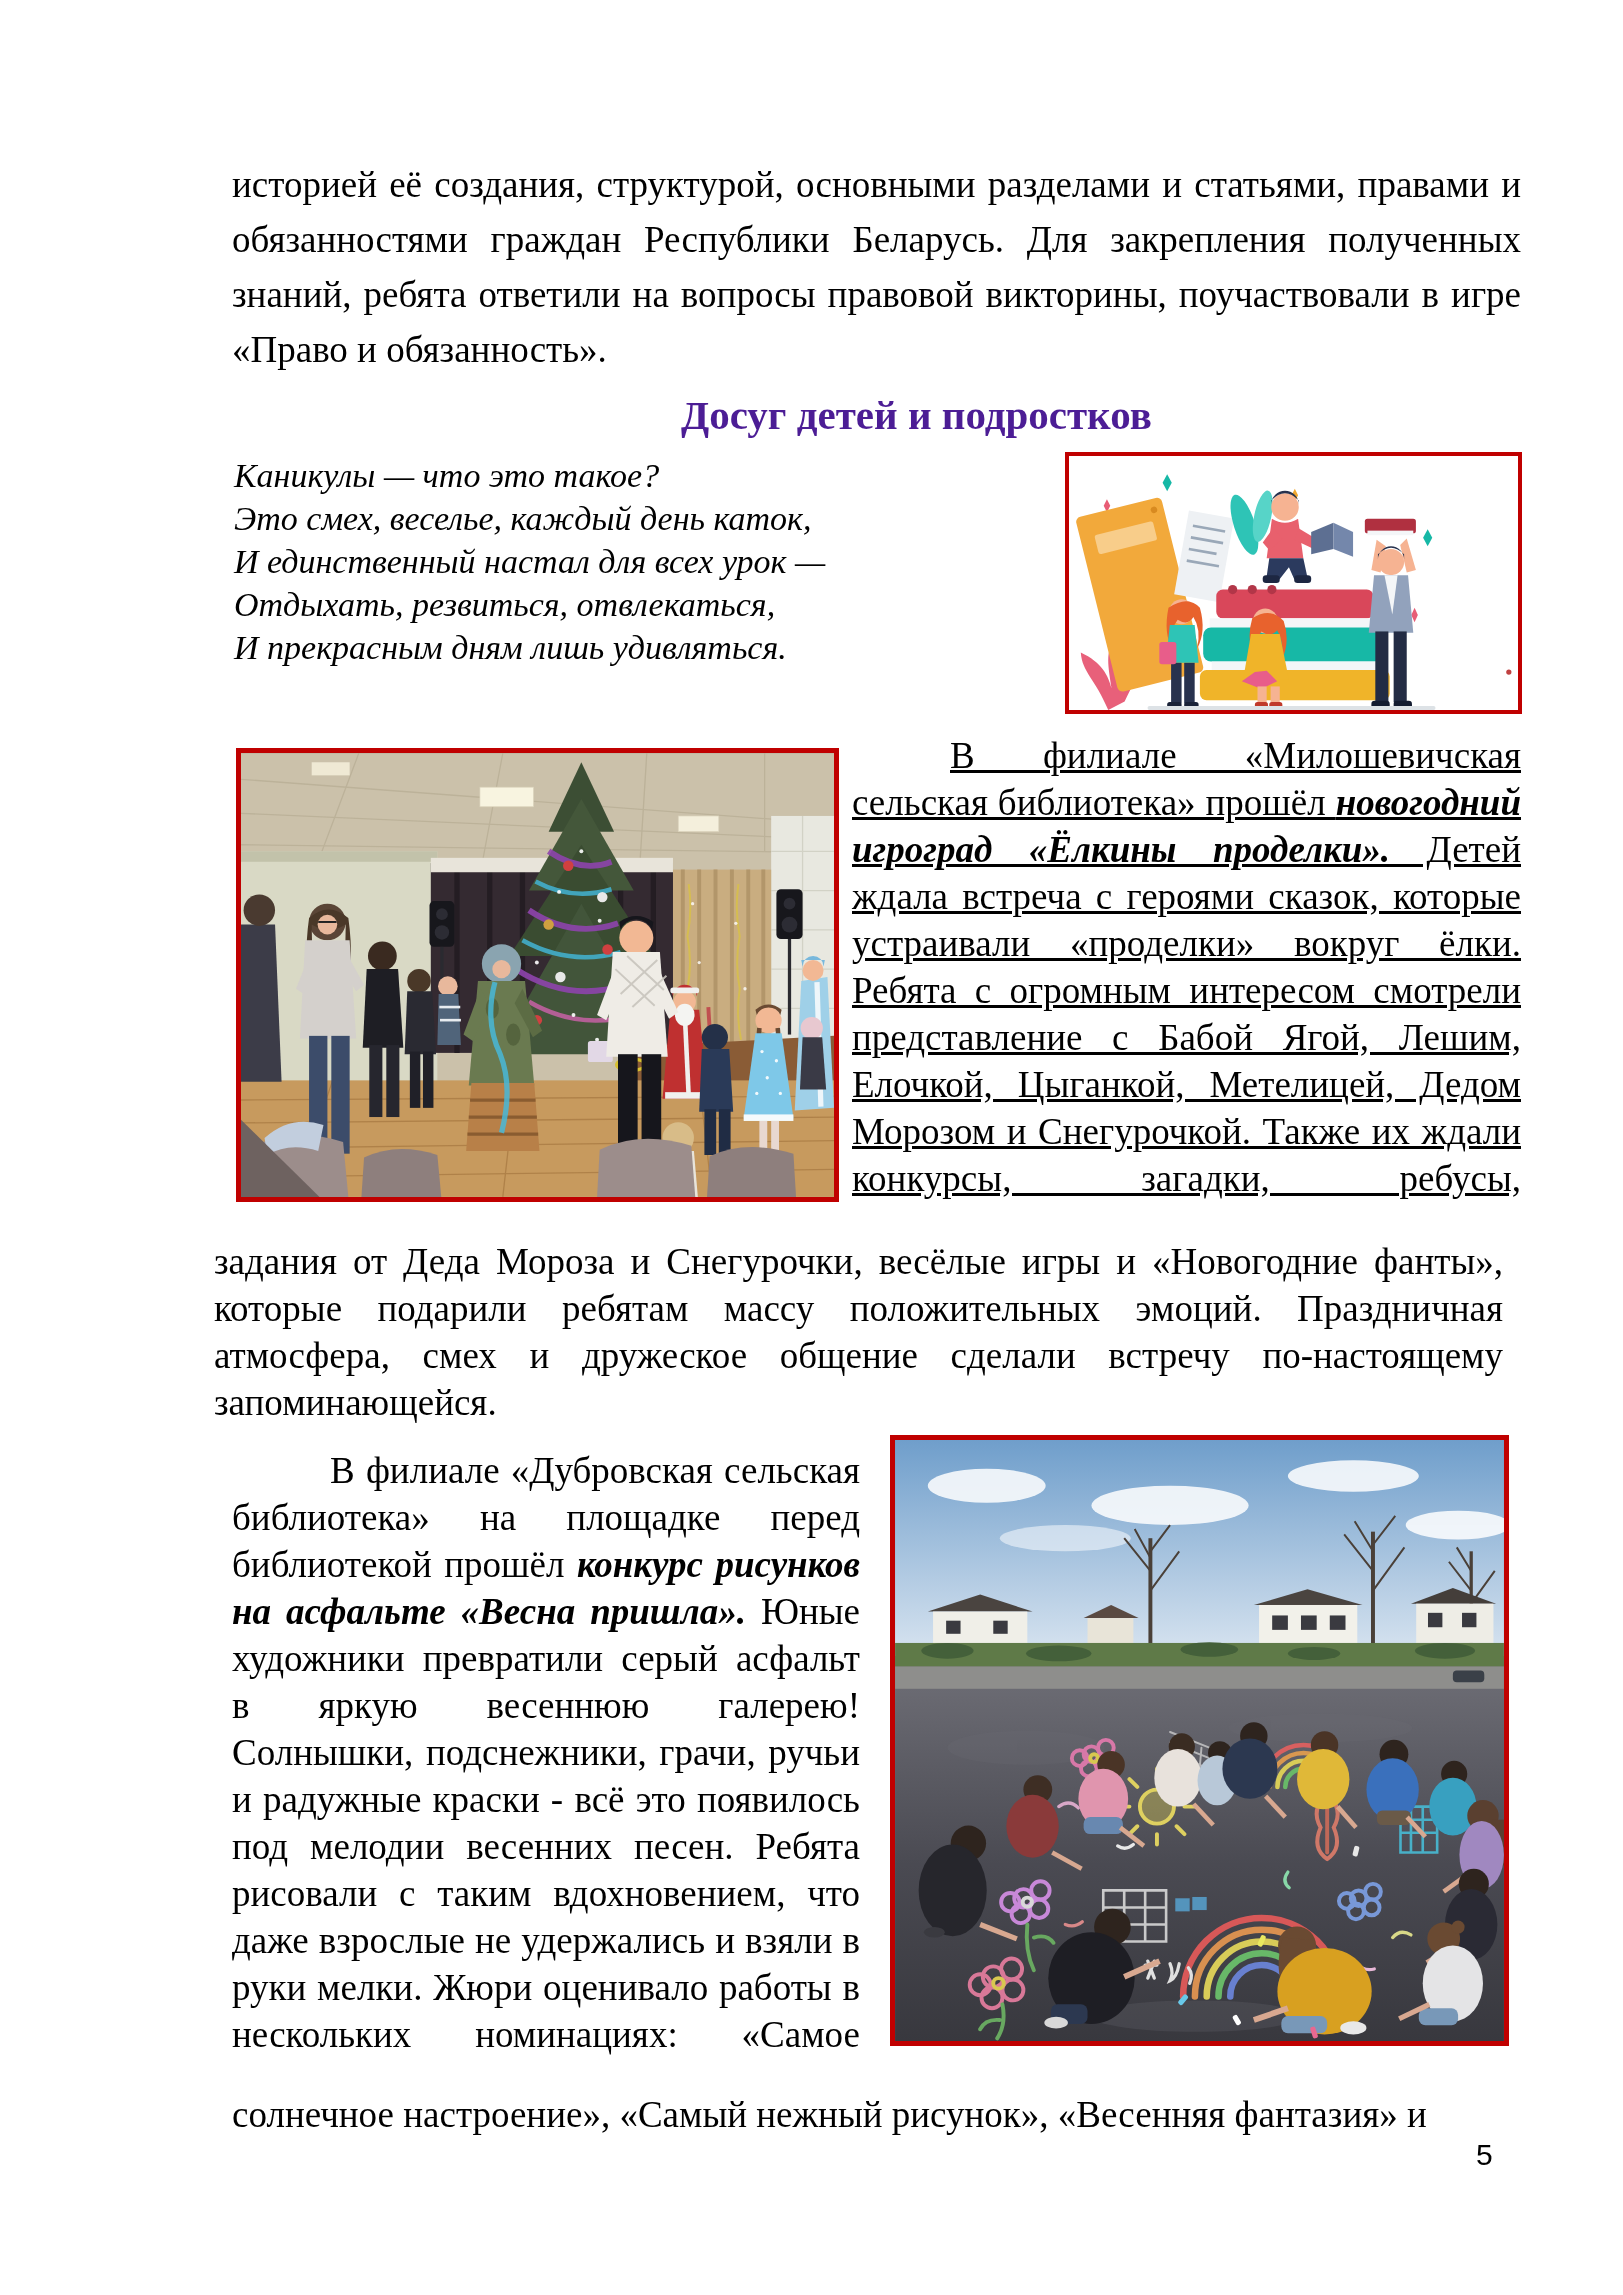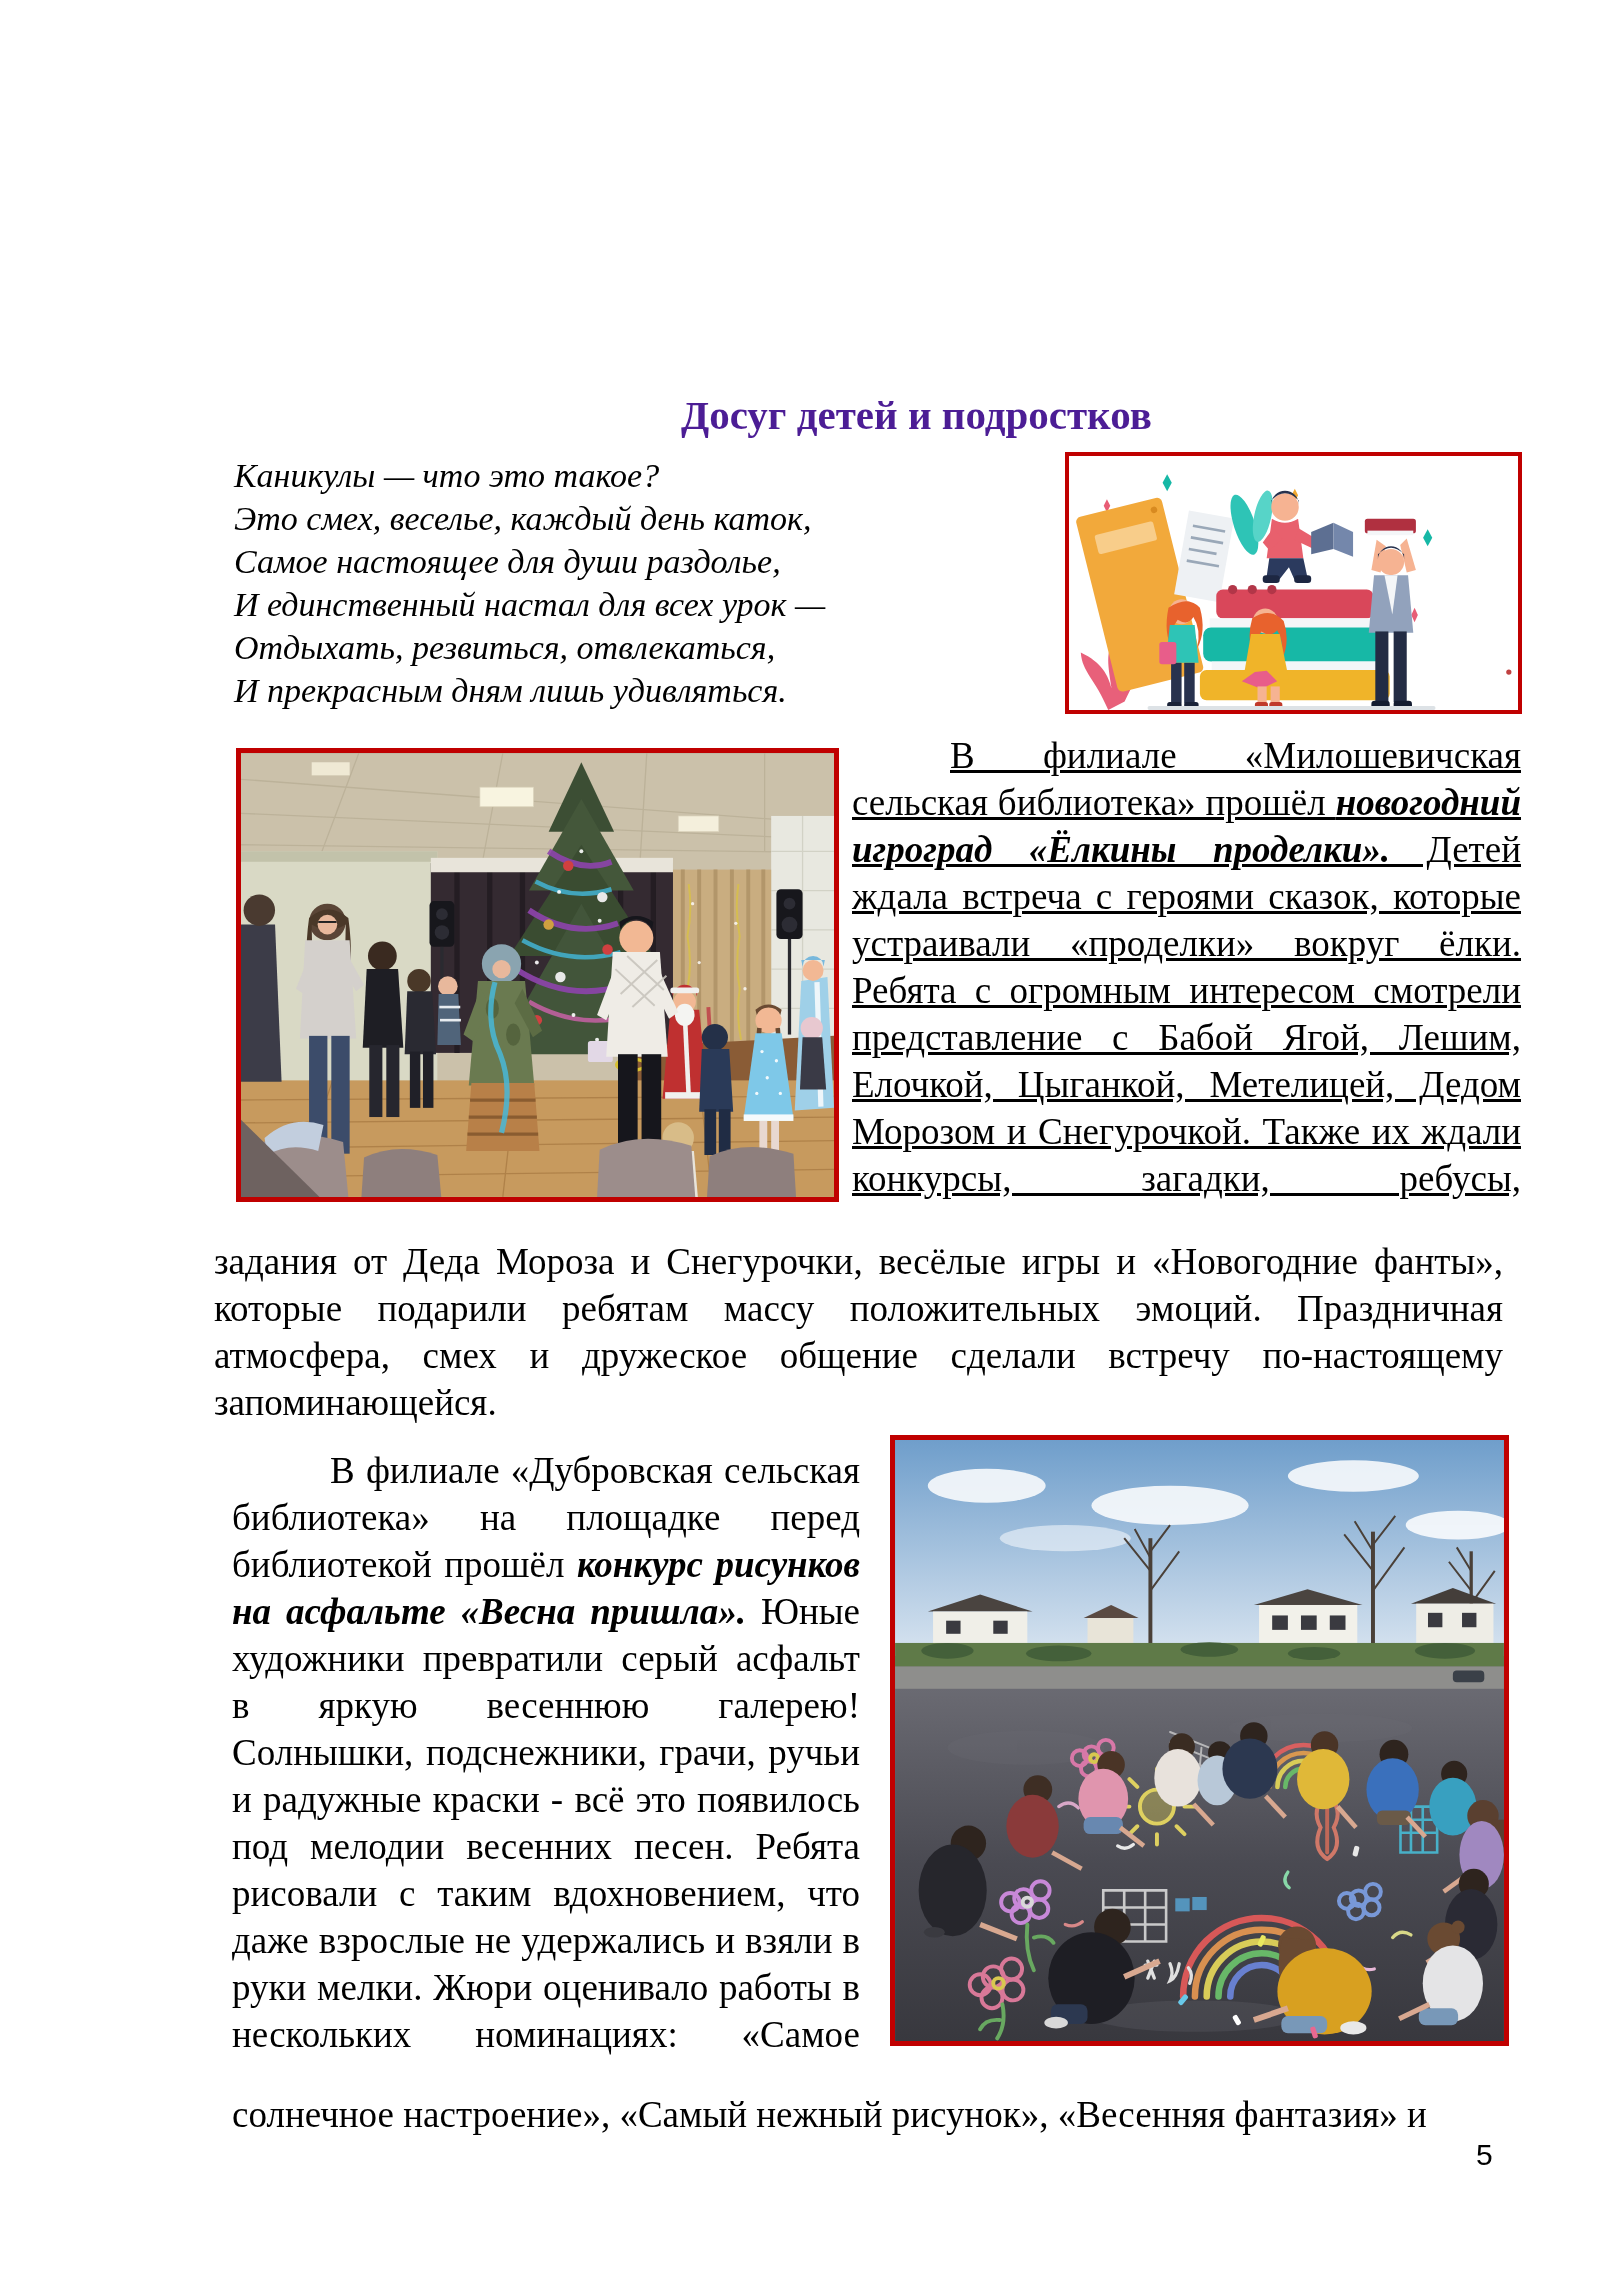--- a/index.html
+++ b/index.html
@@ -23,27 +23,27 @@
   .fullwidth2 { position:absolute; left:232px; top:2091px; width:1289px; }
   .b-it { font-weight:bold; font-style:italic; }
   .pagenum { position:absolute; left:1476px; top:2138px; font-family:"Liberation Sans", sans-serif; font-size:30px; }
   svg { display:block; width:100%; height:100%; }
 </style>
 </head>
 <body>
 
 <div class="page">
 
+  <div class="intro body-text">историей её создания, структурой, основными разделами и статьями, правами и обязанностями граждан Республики Беларусь. Для закрепления полученных знаний, ребята ответили на вопросы правовой викторины, поучаствовали в игре «Право и обязанность».</div>
 
   <div class="heading">Досуг детей и подростков</div>
 
   <div class="poem">
     <div>Каникулы — что это такое?</div>
     <div>Это смех, веселье, каждый день каток,</div>
-    <div>Самое настоящее для души раздолье,</div>
     <div>И единственный настал для всех урок —</div>
     <div>Отдыхать, резвиться, отвлекаться,</div>
     <div>И прекрасным дням лишь удивляться.</div>
   </div>
 
   <div class="illu-frame">
     <svg viewBox="0 0 686 388">
       <rect width="686" height="388" fill="#ffffff"></rect>
       <g>
         <path d="M150,28 l7,13 l-7,13 l-7,-13 z" fill="#16b8a6"></path>

